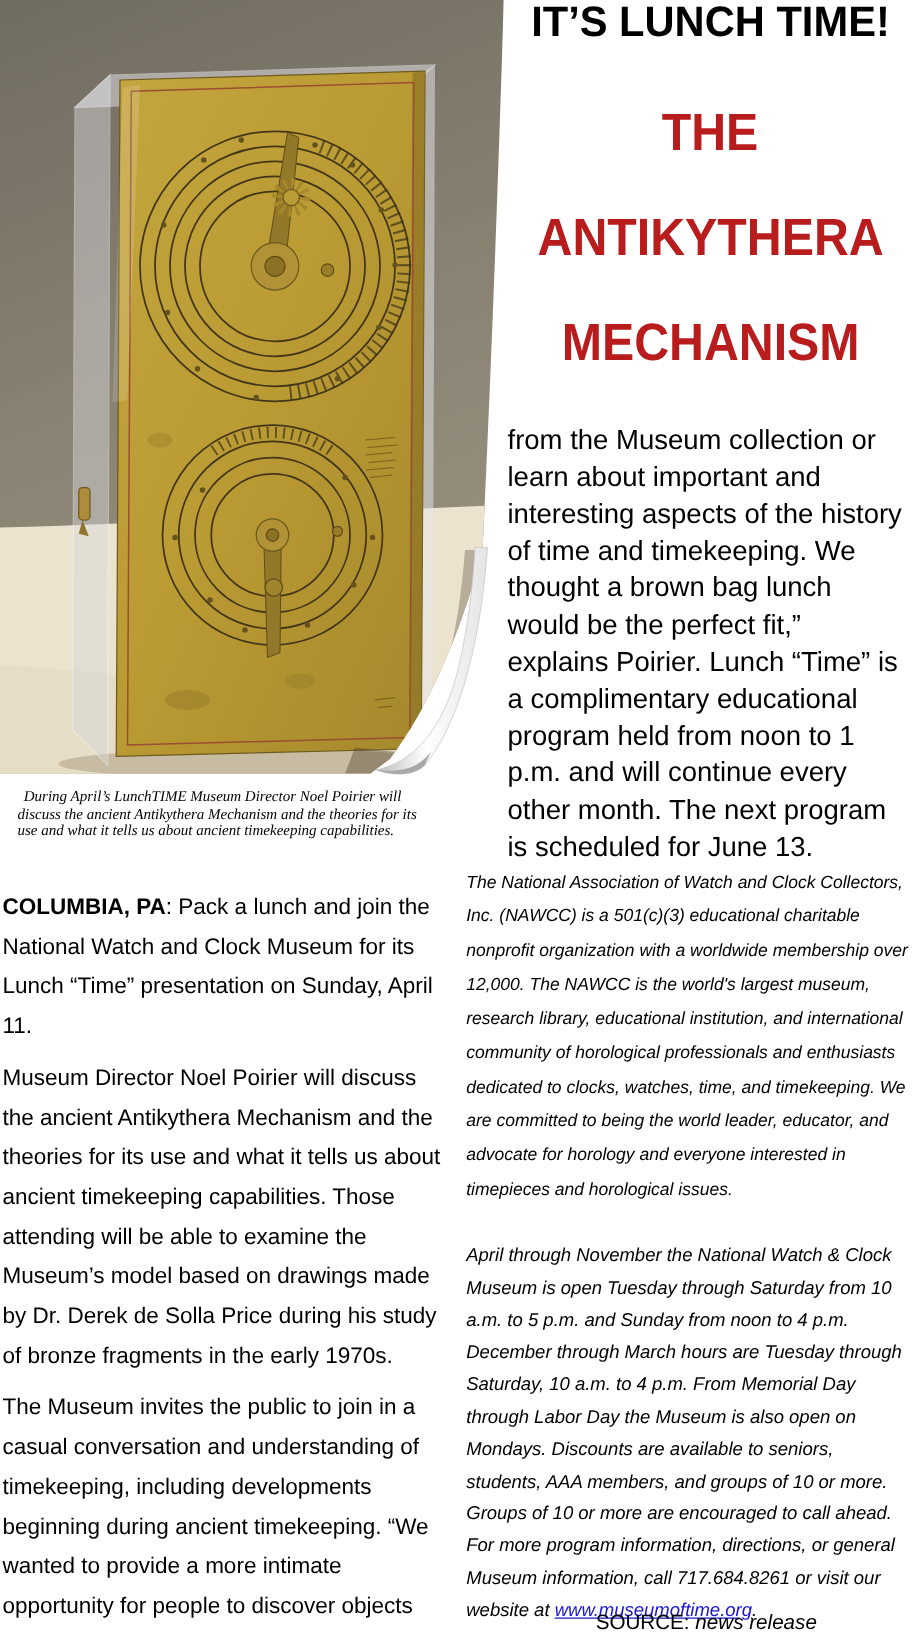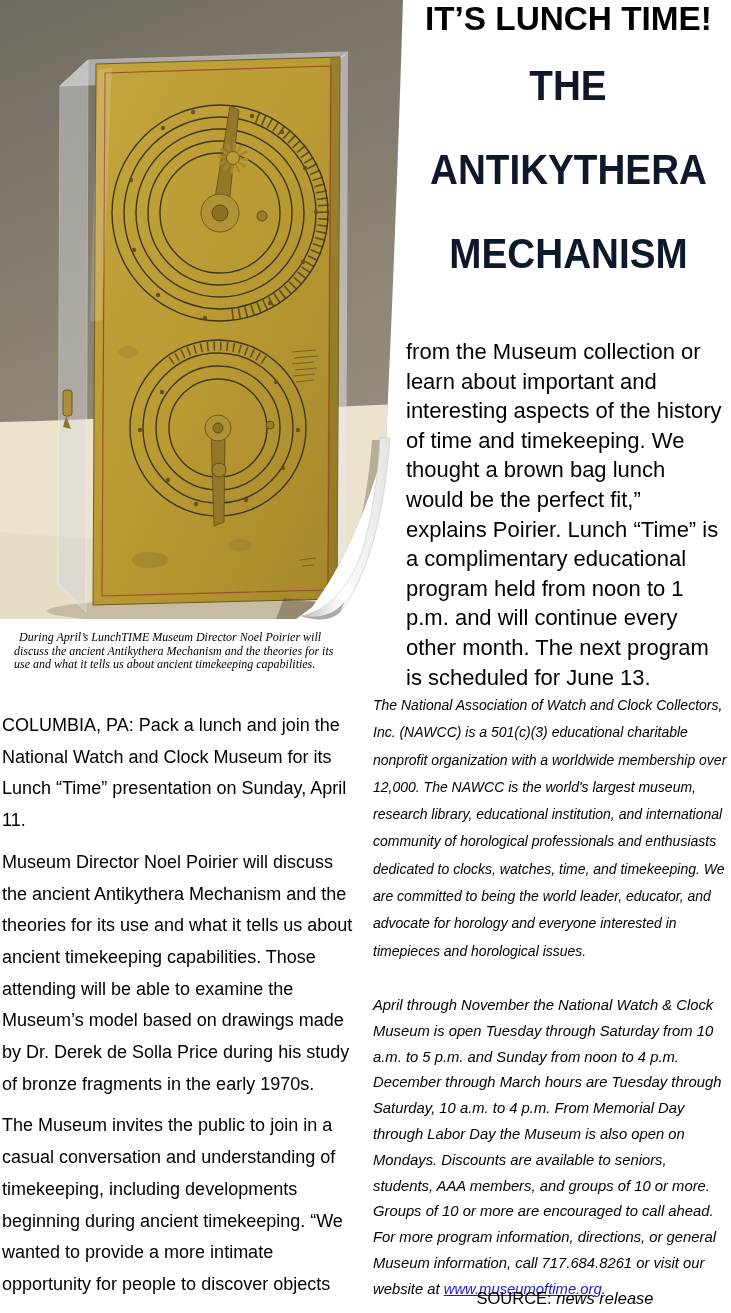--- a/index.html
+++ b/index.html
@@ -24,27 +24,27 @@
     text-align: center;
     font-size: 34px;
     font-weight: bold;
     line-height: 36px;
     color: #000000;
     white-space: nowrap;
   }
   .kicker .squeeze { display: inline-block; transform: scaleX(0.98); }
   .title {
     position: absolute;
-    left: 405px; top: 44px;
+    left: 405px; top: 64px;
     width: 326px;
     text-align: center;
     font-size: 42px;
     font-weight: bold;
     line-height: 84px;
-    color: #0f172a;
+    color: #b91c1c;
     white-space: nowrap;
   }
   .title .line { height: 84px; }
   .title .squeeze { display: inline-block; transform: scaleX(0.92); }
   .right-body {
     position: absolute;
     left: 406px; top: 337px;
     width: 318px;
     font-size: 22px;
     line-height: 29.6px;
@@ -60,21 +60,21 @@
     font-family: Liberation Serif, serif;
   }
   .left-col {
     position: absolute;
     left: 2px; top: 710px;
     width: 356px;
     font-size: 18px;
     line-height: 31.7px;
   }
   .left-col p { margin: 0 0 10px 0; }
-  .dateline { font-weight: normal; }
+  .dateline { font-weight: bold; }
   .about {
     position: absolute;
     left: 373px; top: 692px;
     width: 357px;
     font-size: 14px;
     line-height: 27.3px;
     font-style: italic;
     white-space: pre-line;
   }
   .hours {

